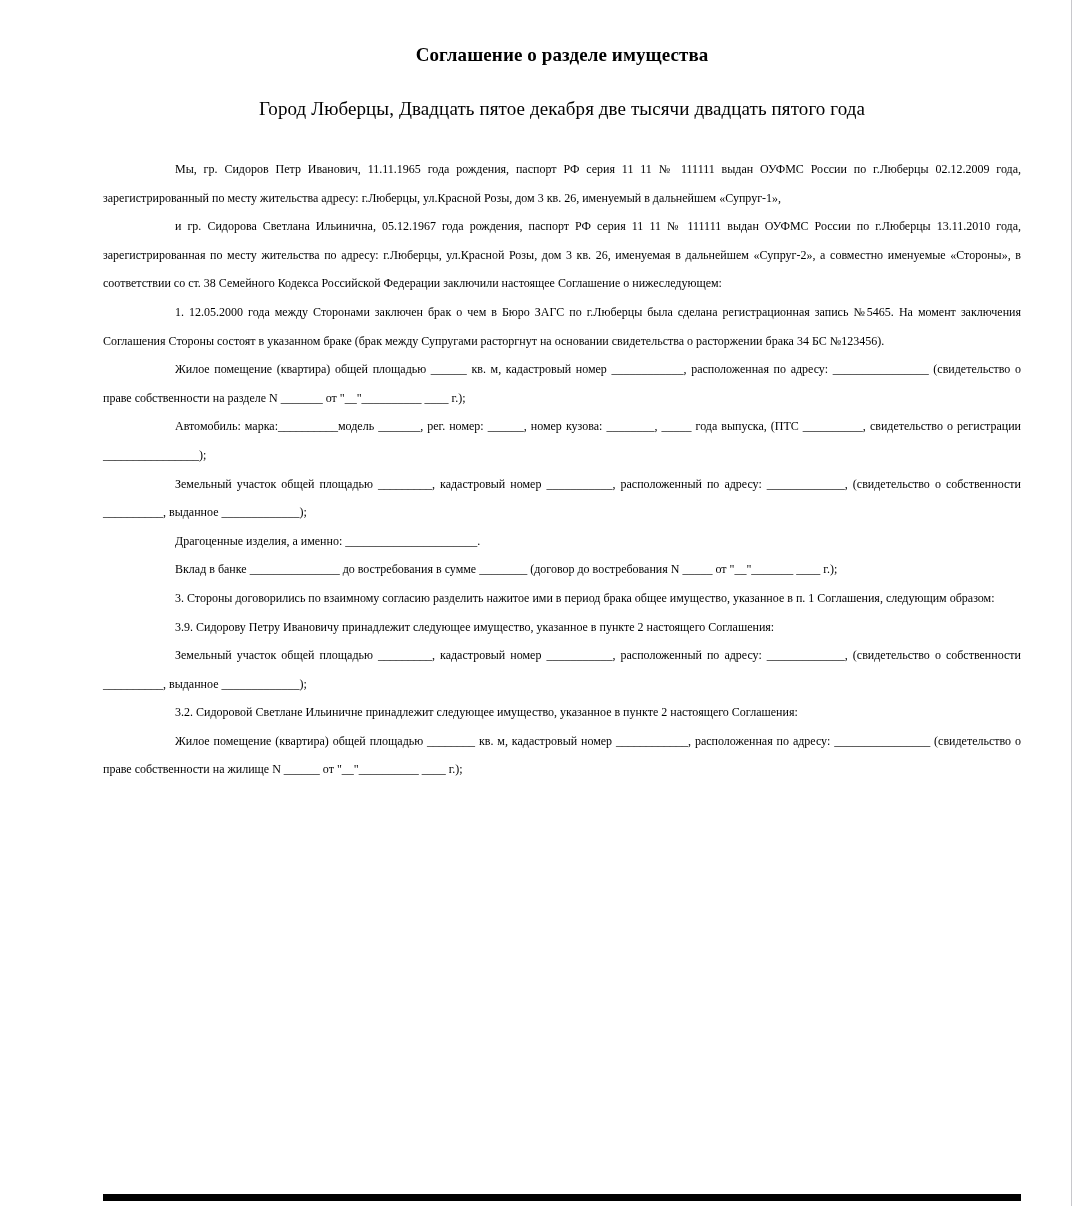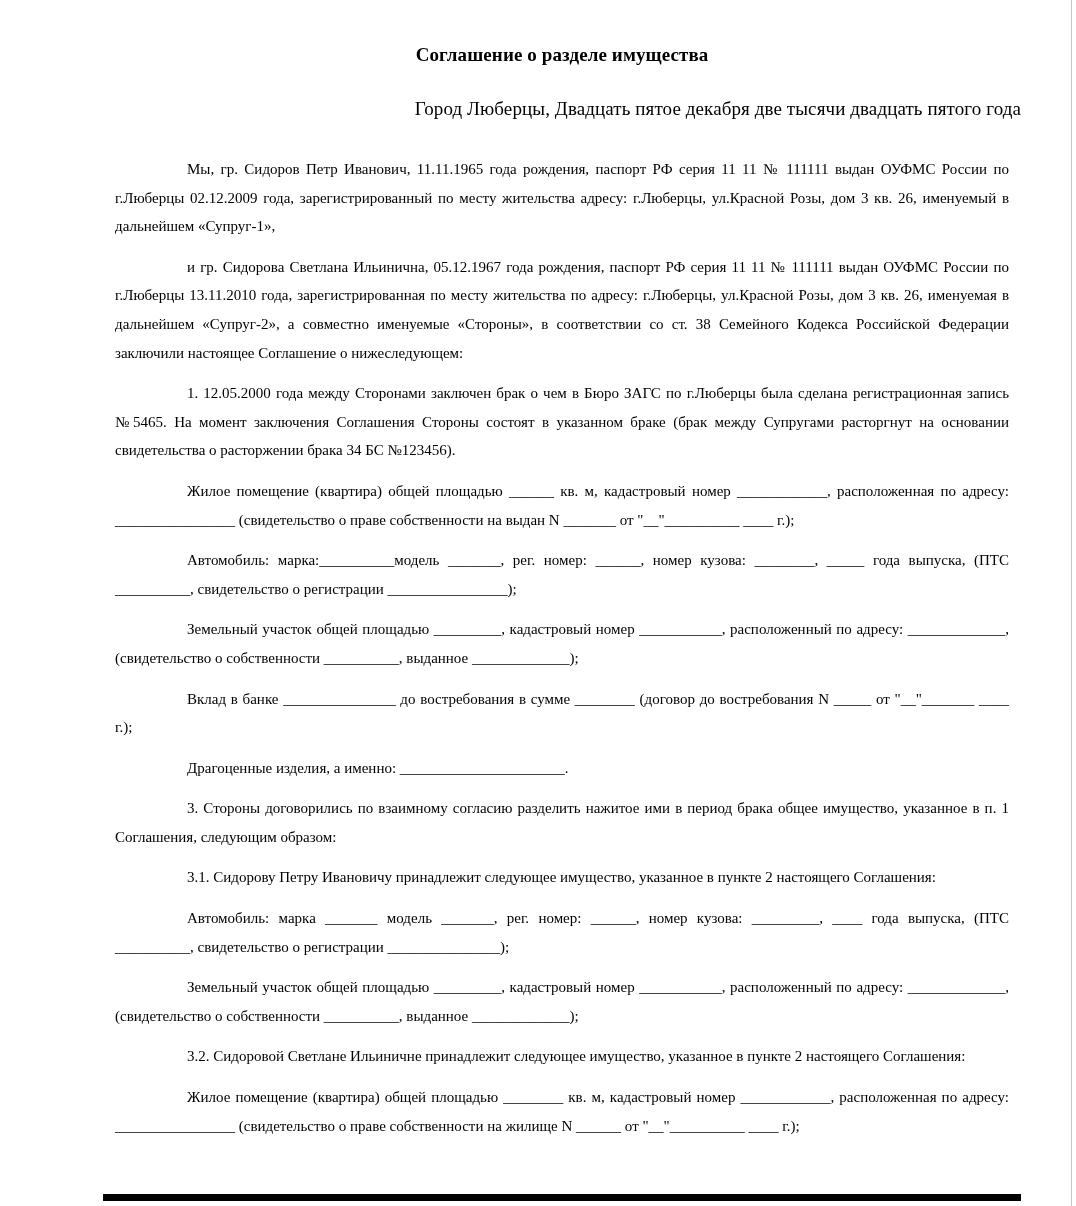--- a/index.html
+++ b/index.html
@@ -36,34 +36,34 @@
   .doc-title {
     text-align: center;
     font-size: 19px;
     line-height: 1.0;
     margin-top: 45px;
     margin-bottom: 0;
     letter-spacing: 0.1px;
   }
 
   .doc-place-date {
-    text-align: right;
+    text-align: center;
     font-size: 19px;
     line-height: 1.0;
     margin-top: 35px;
     margin-bottom: 18px;
     letter-spacing: 0.1px;
   }
 
   .para {
     text-align: justify;
     text-justify: inter-word;
-    font-size: 15px;
+    font-size: 12px;
     line-height: 28.6px;
-    margin: 12px;
+    margin: 0;
     text-indent: 72px;
     hyphens: none;
   }
 
   .para.first-block {
     margin-top: 37px;
   }
 
   .bottom-rule {
     position: absolute;
@@ -94,35 +94,34 @@
 
     <p class="doc-place-date">Город Люберцы, Двадцать пятое декабря две тысячи двадцать пятого года</p>
 
     <p class="para first-block">Мы, гр. Сидоров Петр Иванович, 11.11.1965 года рождения, паспорт РФ серия 11 11 № 111111 выдан ОУФМС России по г.Люберцы 02.12.2009 года, зарегистрированный по месту жительства адресу: г.Люберцы, ул.Красной Розы, дом 3 кв. 26, именуемый в дальнейшем «Супруг-1»,</p>
 
     <p class="para">и гр. Сидорова Светлана Ильинична, 05.12.1967 года рождения, паспорт РФ серия 11 11 № 111111 выдан ОУФМС России по г.Люберцы 13.11.2010 года, зарегистрированная по месту жительства по адресу: г.Люберцы, ул.Красной Розы, дом 3 кв. 26, именуемая в дальнейшем «Супруг-2», а совместно именуемые «Стороны», в соответствии со ст. 38 Семейного Кодекса Российской Федерации заключили настоящее Соглашение о нижеследующем:</p>
 
     <p class="para">1. 12.05.2000 года между Сторонами заключен брак о чем в Бюро ЗАГС по г.Люберцы была сделана регистрационная запись №5465. На момент заключения Соглашения Стороны состоят в указанном браке (брак между Супругами расторгнут на основании свидетельства о расторжении брака 34 БС №123456).</p>
 
 
-    <p class="para">Жилое помещение (квартира) общей площадью ______ кв. м, кадастровый номер ____________, расположенная по адресу: ________________ (свидетельство о праве собственности на выдан N _______ от "__"__________ ____ г.);</p>
+    <p class="para">Жилое помещение (квартира) общей площадью ______ кв. м, кадастровый номер ____________, расположенная по адресу: ________________ (свидетельство о праве собственности на разделе N _______ от "__"__________ ____ г.);</p>
 
     <p class="para">Автомобиль: марка:__________модель _______, рег. номер: ______, номер кузова: ________, _____ года выпуска, (ПТС __________, свидетельство о регистрации ________________);</p>
 
     <p class="para">Земельный участок общей площадью _________, кадастровый номер ___________, расположенный по адресу: _____________, (свидетельство о собственности __________, выданное _____________);</p>
 
+    <p class="para">Драгоценные изделия, а именно: ______________________.</p>
+
     <p class="para">Вклад в банке _______________ до востребования в сумме ________ (договор  до востребования N _____ от "__"_______ ____ г.);</p>
-
-    <p class="para">Драгоценные изделия, а именно: ______________________.</p>
 
     <p class="para">3. Стороны договорились по взаимному согласию разделить нажитое ими в период брака общее имущество, указанное в п. 1 Соглашения, следующим образом:</p>
 
-    <p class="para">3.1. Сидорову Петру Ивановичу принадлежит следующее имущество, указанное в пункте 2 настоящего Соглашения:</p>
+    <p class="para">3.9. Сидорову Петру Ивановичу принадлежит следующее имущество, указанное в пункте 2 настоящего Соглашения:</p>
 
-    <p class="para">Автомобиль: марка _______ модель _______, рег. номер: ______, номер кузова: _________, ____ года выпуска, (ПТС __________, свидетельство о регистрации _______________);</p>
 
     <p class="para">Земельный участок общей площадью _________, кадастровый номер ___________, расположенный по адресу: _____________, (свидетельство о собственности __________, выданное _____________);</p>
 
 
 
     <p class="para">3.2. Сидоровой Светлане Ильиничне принадлежит следующее имущество, указанное в пункте 2 настоящего Соглашения:</p>
 
     <p class="para">Жилое помещение (квартира) общей площадью ________ кв. м, кадастровый номер ____________, расположенная по адресу: ________________ (свидетельство о праве собственности на жилище N ______ от "__"__________ ____ г.);</p>
 
   </div>

